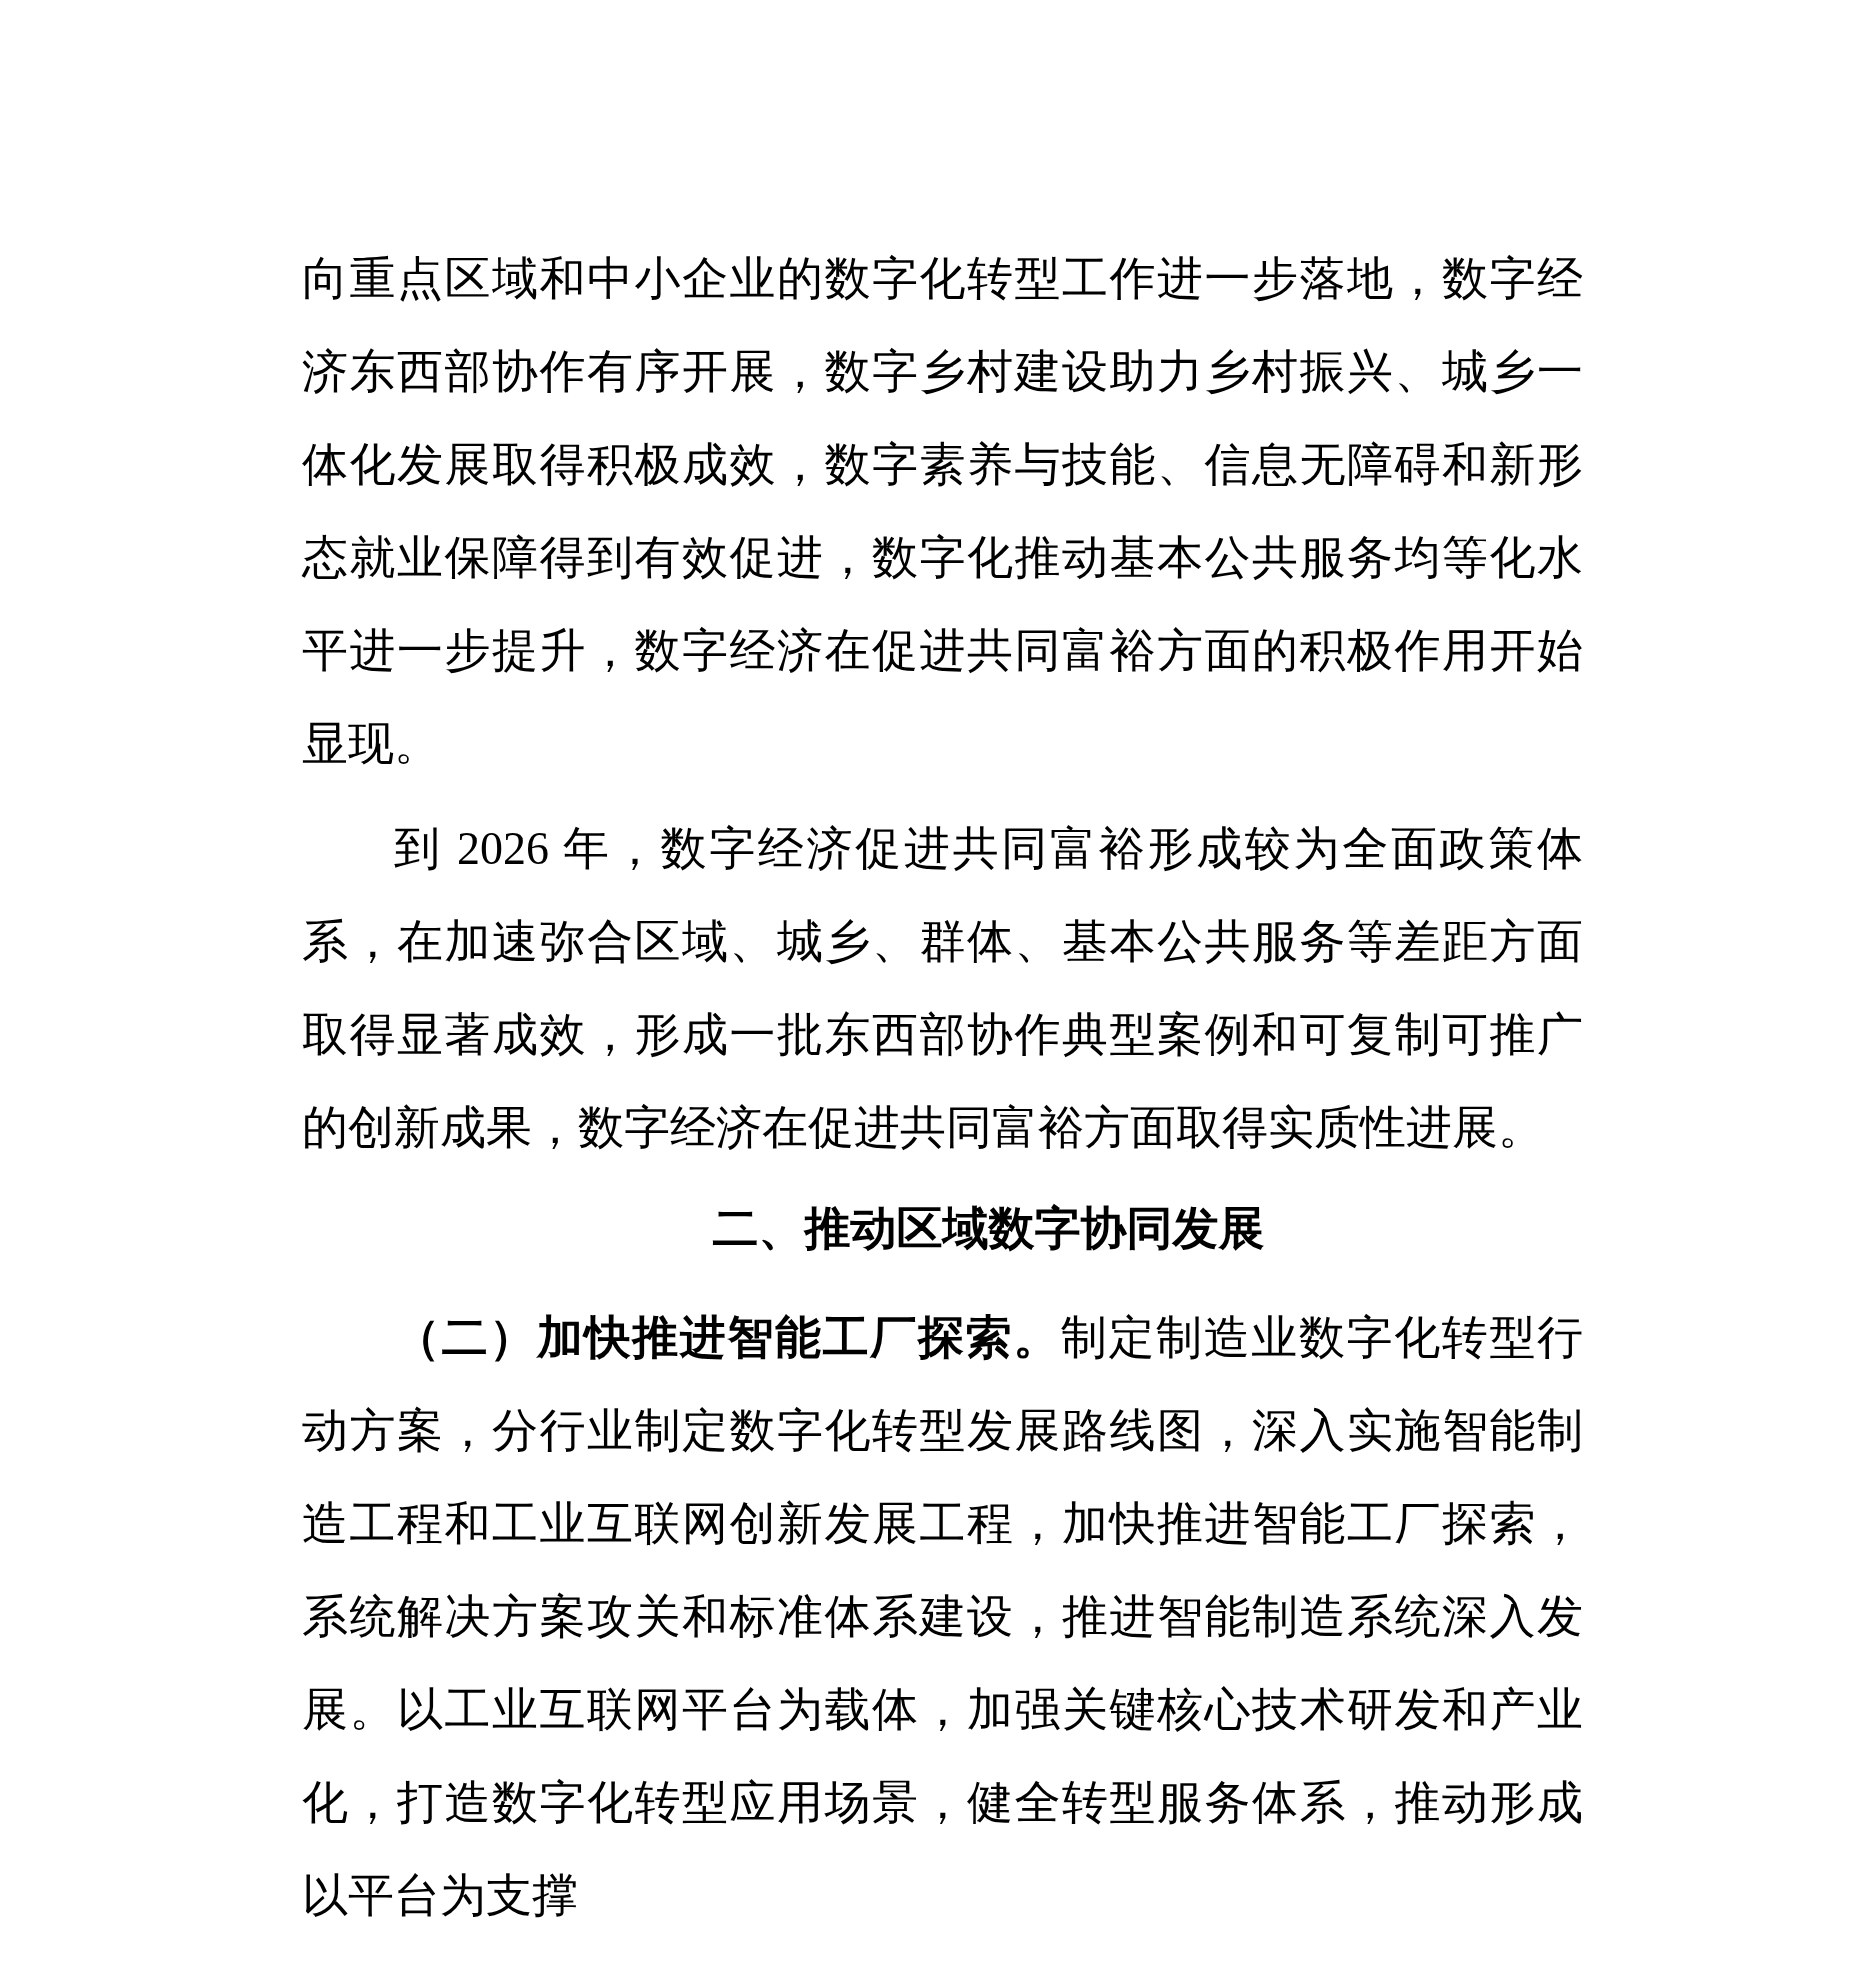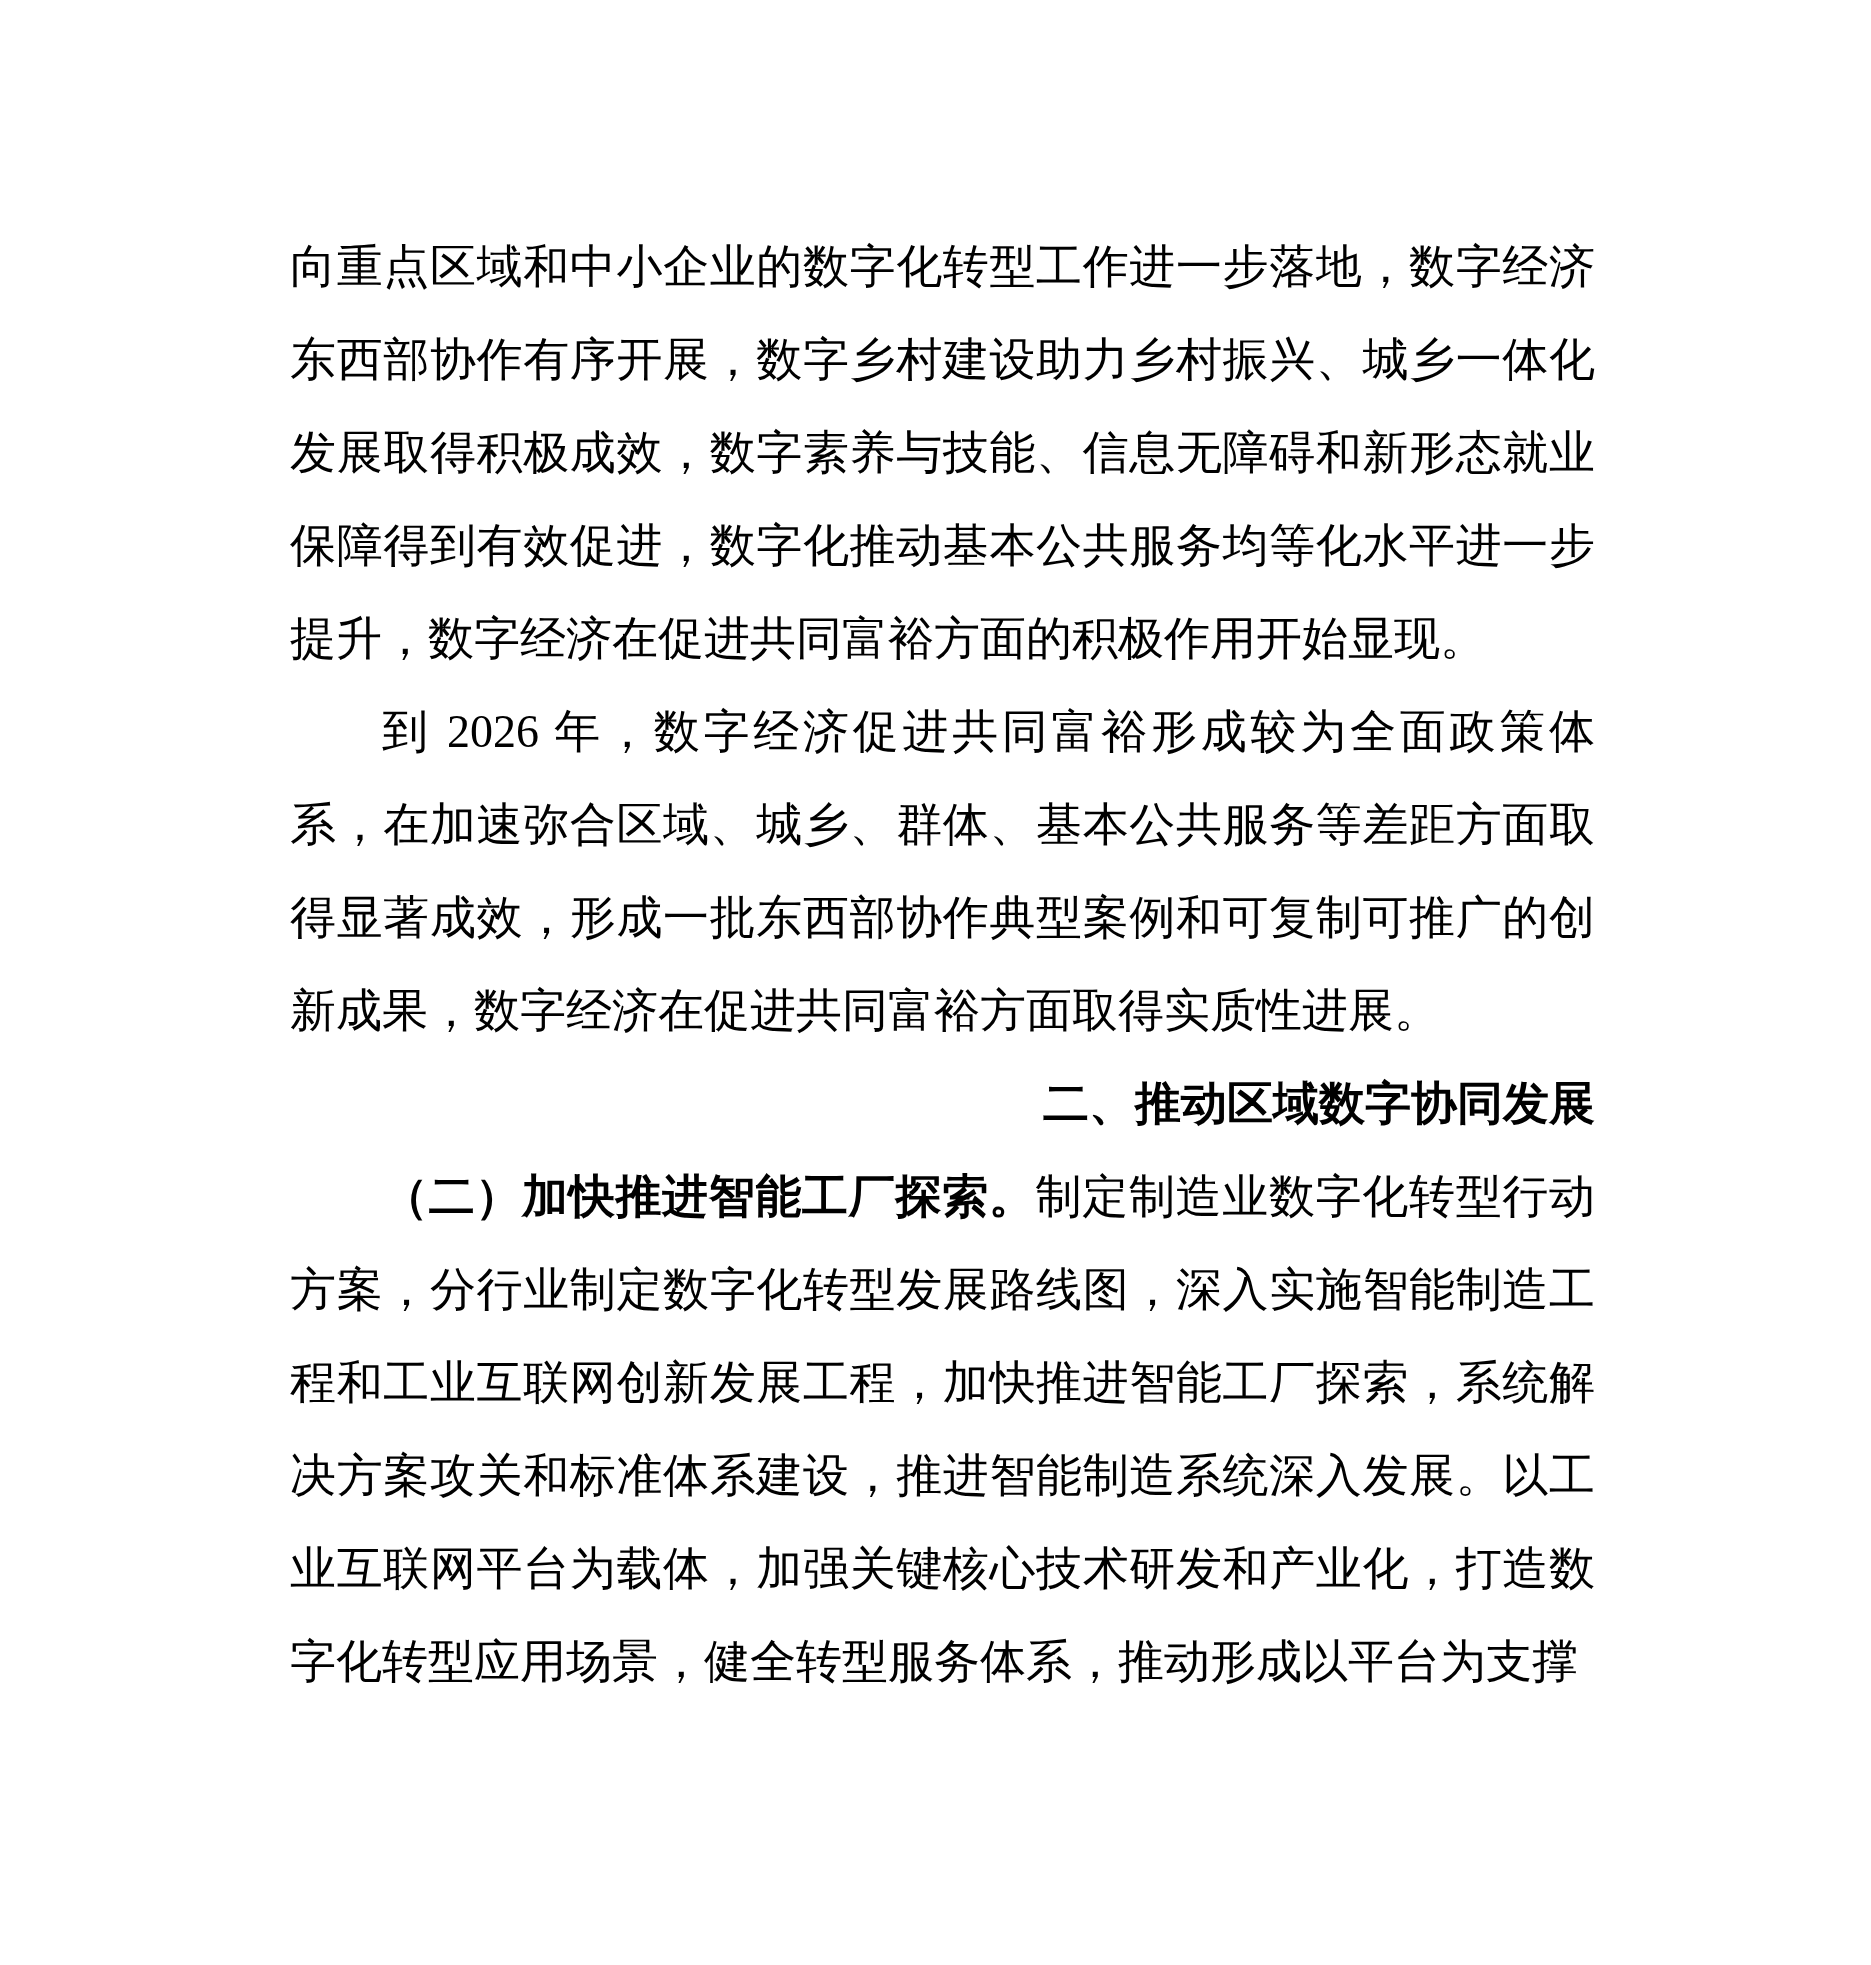--- a/index.html
+++ b/index.html
@@ -19,30 +19,30 @@
     left: 290px;
     top: 220px;
     width: 1305px;
     color: #000000;
     font-family: "Liberation Serif", "DejaVu Serif", serif;
     font-size: 46px;
     line-height: 93px;
     text-align: justify;
   }
   .text-block p {
-    margin: 0;
+    margin: 12px;
     padding: 0;
   }
   p.indent {
     text-indent: 2em;
   }
   p.heading {
-    font-family: Liberation Serif, serif;
+    font-family: Liberation Mono, monospace;
     font-weight: 700;
-    text-align: right;
+    text-align: center;
   }
   .lead {
     font-weight: 700;
   }
 </style>
 </head>
 <body>
 
 <div class="page">
   <div class="text-block">

